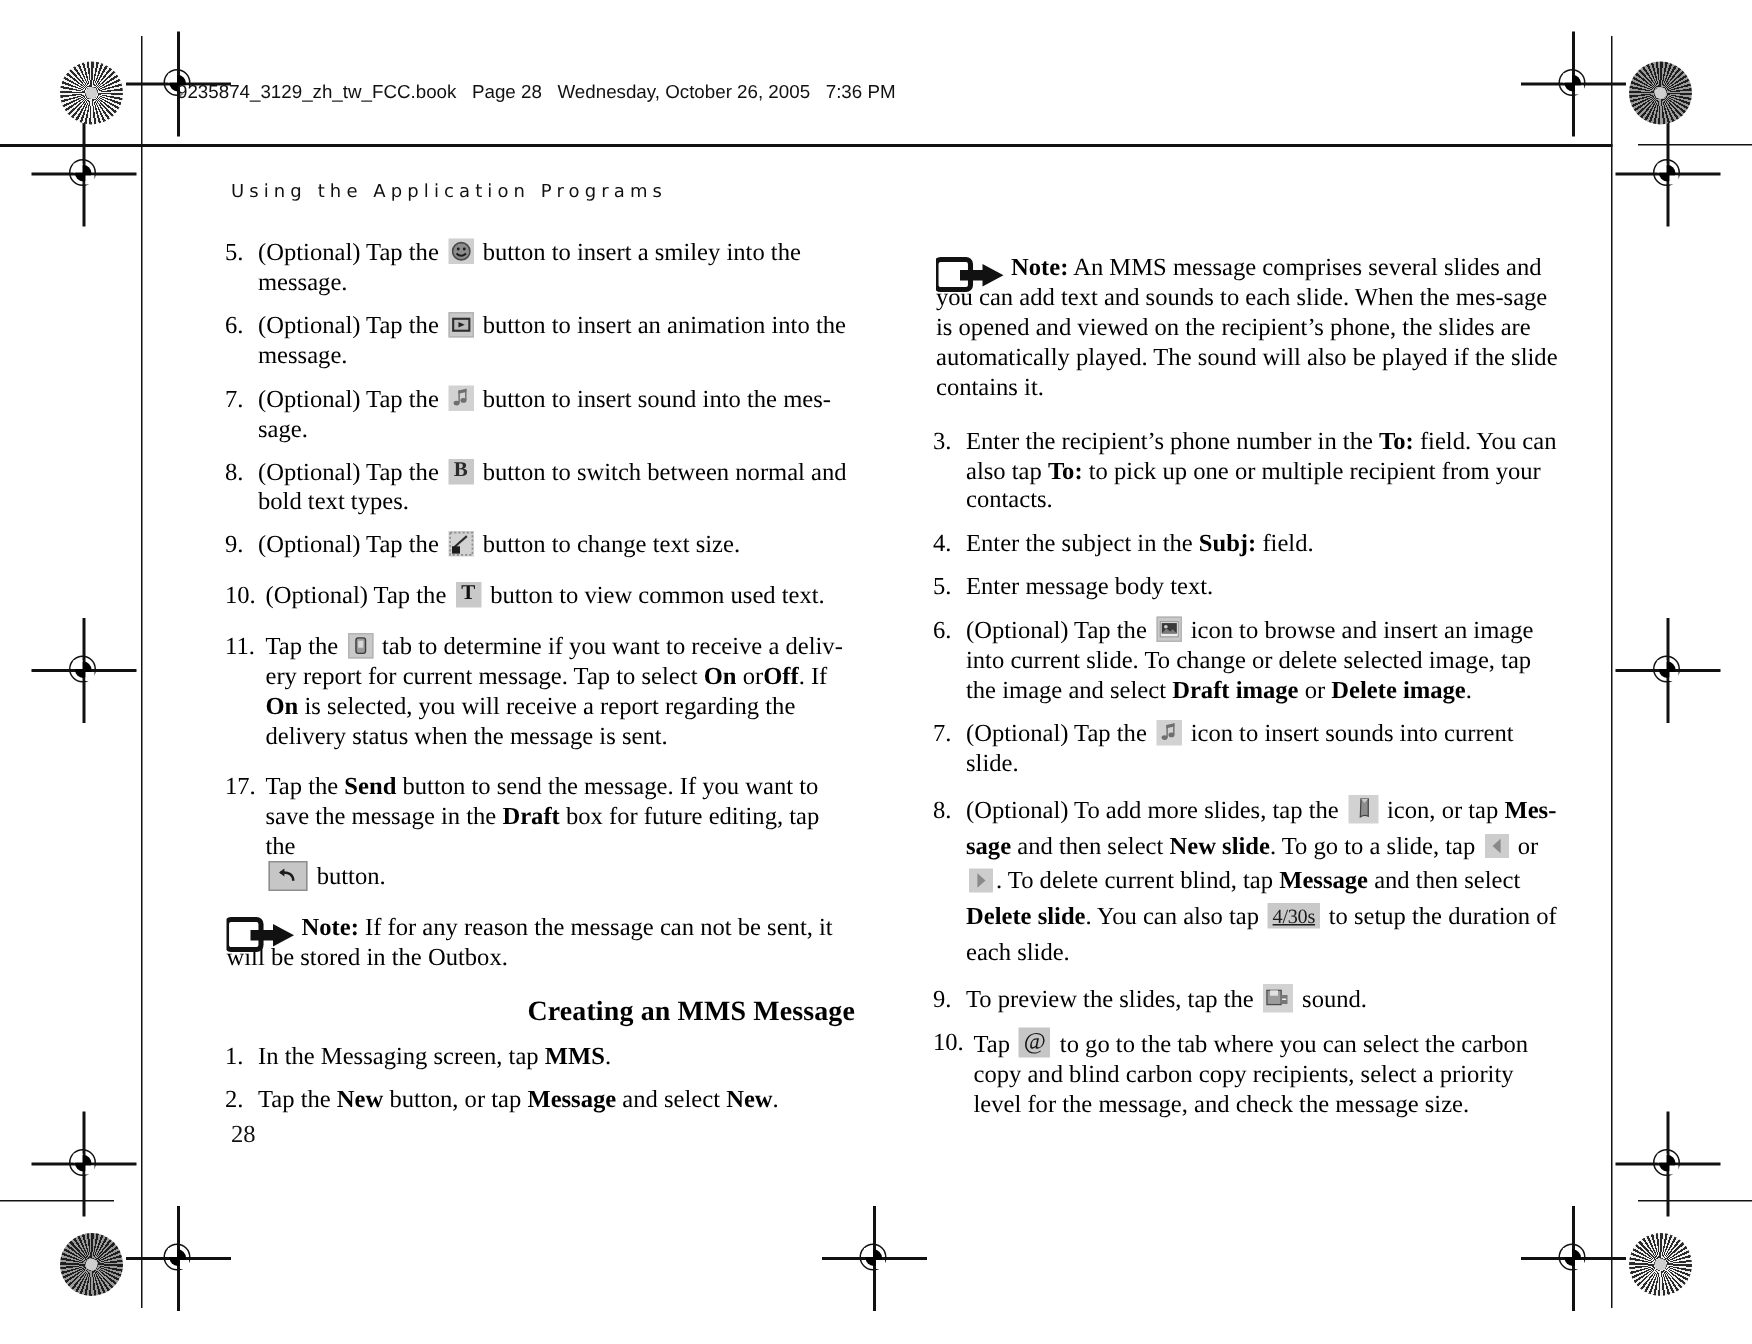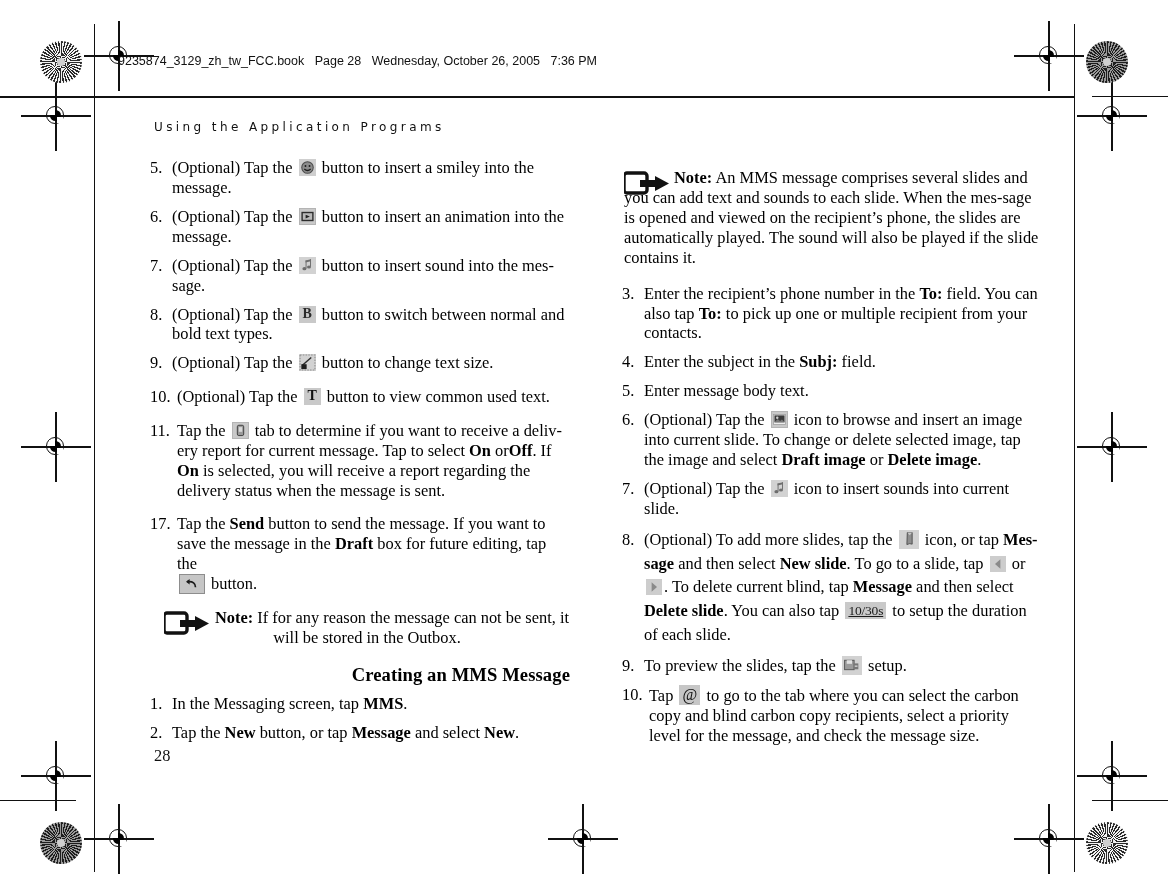--- a/index.html
+++ b/index.html
@@ -314,21 +314,21 @@
       <br>
       <span class="ic btn">
         <svg viewBox="0 0 24 18">
               <path d="M15.5 12.2 C15.5 8.2 12.4 6.6 9.4 6.6 L7 6.6" stroke="#1b1b1b" stroke-width="1.7" fill="none"></path>
               <path d="M9.6 4 L6 6.7 L9.6 9.4 Z" fill="#1b1b1b"></path>
             </svg>
       </span>
       <span>button.</span></p>
     </div>
 
-    <div class="note" style="margin-left:14px;text-align:center;">
+    <div class="note" style="margin-left:1px;">
       <div class="noteicon">
         <svg viewBox="0 0 48 28" width="48" height="28">
           <path d="M3 4 h17 a3 3 0 0 1 3 3 v14 a3 3 0 0 1 -3 3 h-17 a3 3 0 0 1 -3 -3 v-14 a3 3 0 0 1 3 -3 z" fill="none" stroke="#111" stroke-width="3.4"></path>
           <rect x="16" y="11" width="18" height="7" fill="#111"></rect>
           <path d="M31 7 L45 14.5 L31 22 Z" fill="#111"></path>
         </svg>
       </div>
       <div class="notetext">
         <b>Note:</b>
         <span>If for any reason the message can not be sent, it will be stored in the Outbox.</span>
@@ -444,36 +444,36 @@
       </span>
       <span>or</span>
       <span class="ic arrow">
         <svg viewBox="0 0 16 16">
               <path d="M5.6 3.2 L11 8 L5.6 12.8 Z" fill="#8a8a8a"></path>
             </svg>
       </span><span>. To delete current blind, tap</span>
       <b>Message</b>
       <span>and then select</span>
       <b>Delete slide</b><span>. You can also tap</span>
-      <span class="ic dur">10/30s</span>
+      <span class="ic dur">4/30s</span>
       <span>to setup the duration of each slide.</span></p>
     </div>
 
     <div class="step">
       <span class="num">9.</span>
       <p><span>To preview the slides, tap the</span>
       <span class="ic big flat">
         <svg viewBox="0 0 18 18">
               <rect x="2" y="4" width="9" height="9" fill="#9b9b9b" stroke="#4c4c4c" stroke-width="0.8"></rect>
               <rect x="4" y="4" width="5" height="3.4" fill="#e2e2e2"></rect>
               <path d="M10.5 7 L15 7 L15 12.6 L10.5 12.6 Z" fill="#777"></path>
               <path d="M11.6 9.6 L14.2 9.6" stroke="#eee" stroke-width="1"></path>
             </svg>
       </span>
-      <span>setup.</span></p>
+      <span>sound.</span></p>
     </div>
 
     <div class="step wide">
       <span class="num">10.</span>
       <p><span>Tap</span>
       <span class="ic at">@</span>
       <span>to go to the tab where you can select the carbon copy and blind carbon copy recipients, select a priority level for the message, and check the message size.</span></p>
     </div>
 
   </div>

